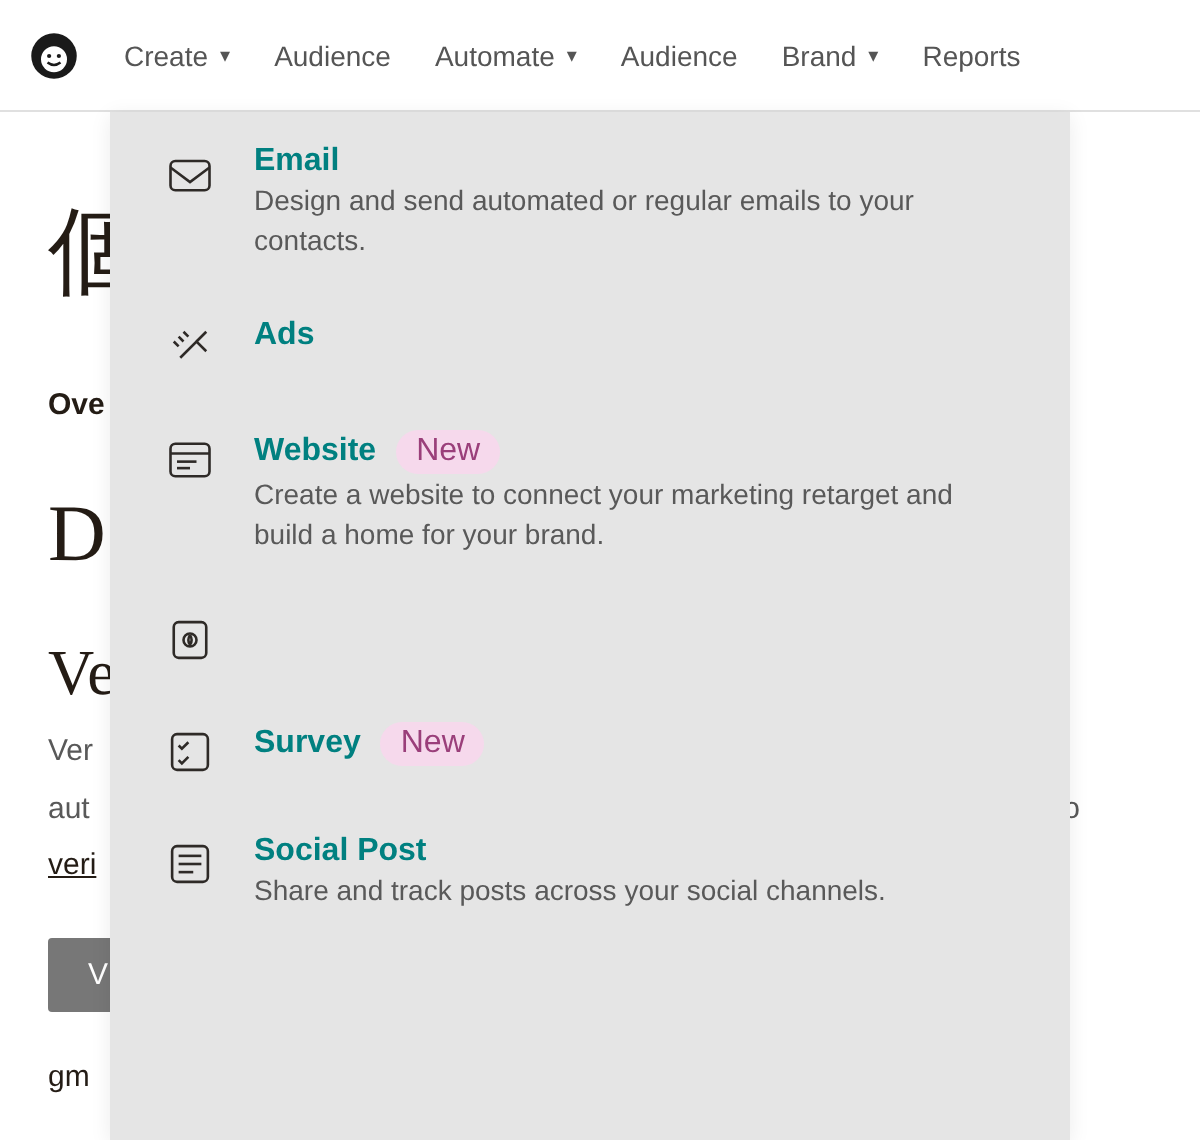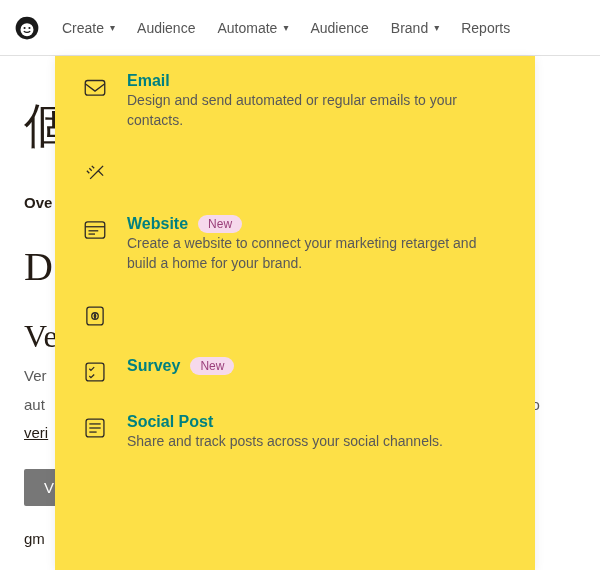--- a/index.html
+++ b/index.html
@@ -52,34 +52,34 @@
   .bg-link { text-decoration:underline; color:var(--text); }
   .bg-btn { display:inline-block; background:#777; color:#fff; padding:10px 20px; border-radius:2px; margin-top:18px; font-family:"Helvetica Neue",Arial,sans-serif; font-size:15px;}
   .gm { font-family:"Helvetica Neue",Arial,sans-serif; font-size:15px; color:var(--text); margin-top:24px; }
   
   .dropdown {
     position:absolute;
     top:56px;
     left:55px;
     width:480px;
     bottom:0;
-    background:#fde047;
+    background:#e5e5e5;
     box-shadow: 0 2px 10px rgba(0,0,0,.08);
     overflow:hidden;
   }
   .menu-item {
     display:flex;
     gap:18px;
     padding:16px 26px 12px 26px;
   }
   .menu-icon { width:28px; flex:0 0 28px; display:flex; justify-content:center; padding-top:2px;}
   .menu-text { flex:1 1 auto; }
   .menu-title { color:var(--teal); font-weight:700; font-size:16px; display:flex; align-items:center; gap:10px;}
   .menu-desc { color:var(--sub); font-size:14px; line-height:1.45; margin-top:0;}
-  .badge { background:var(--badge-bg); color:#9a3f7a; font-size:12px; font-weight:500; padding:2px 10px; border-radius:12px; }
+  .badge { background:var(--badge-bg); color:#9a3f7a; font-size:16px; font-weight:500; padding:2px 10px; border-radius:12px; }
   svg { stroke:#2e2a27; stroke-width:1.6; fill:none; }
 </style>
 </head>
 <body>
 
 <div class="topbar">
   <span class="logo">
     <svg width="26" height="26" viewBox="0 0 32 32">
       <circle cx="16" cy="16" r="14" fill="#1a1a1a" stroke="none"></circle>
       <circle cx="16" cy="18" r="8" fill="#fff" stroke="none"></circle>
@@ -151,20 +151,23 @@
 
   <div class="menu-item">
     <span class="menu-icon">
       <svg width="26" height="26" viewBox="0 0 32 32">
           <path d="M10 22 l10 -10 l6 6"></path>
           <path d="M6 12 l3 3 M9 9 l3 3 M12 6 l3 3"></path>
           <path d="M20 12 l6 -6"></path>
         </svg>
     </span>
     <span class="menu-text">
+      <div class="menu-title">
+          <span>Ads</span>
+        </div>
     </span>
   </div>
 
   <div class="menu-item">
     <span class="menu-icon">
       <svg width="26" height="26" viewBox="0 0 32 32">
           <rect x="4" y="6" width="24" height="20" rx="3"></rect>
           <line x1="4" y1="12" x2="28" y2="12"></line>
           <line x1="8" y1="17" x2="20" y2="17"></line>
           <line x1="8" y1="21" x2="16" y2="21"></line>

